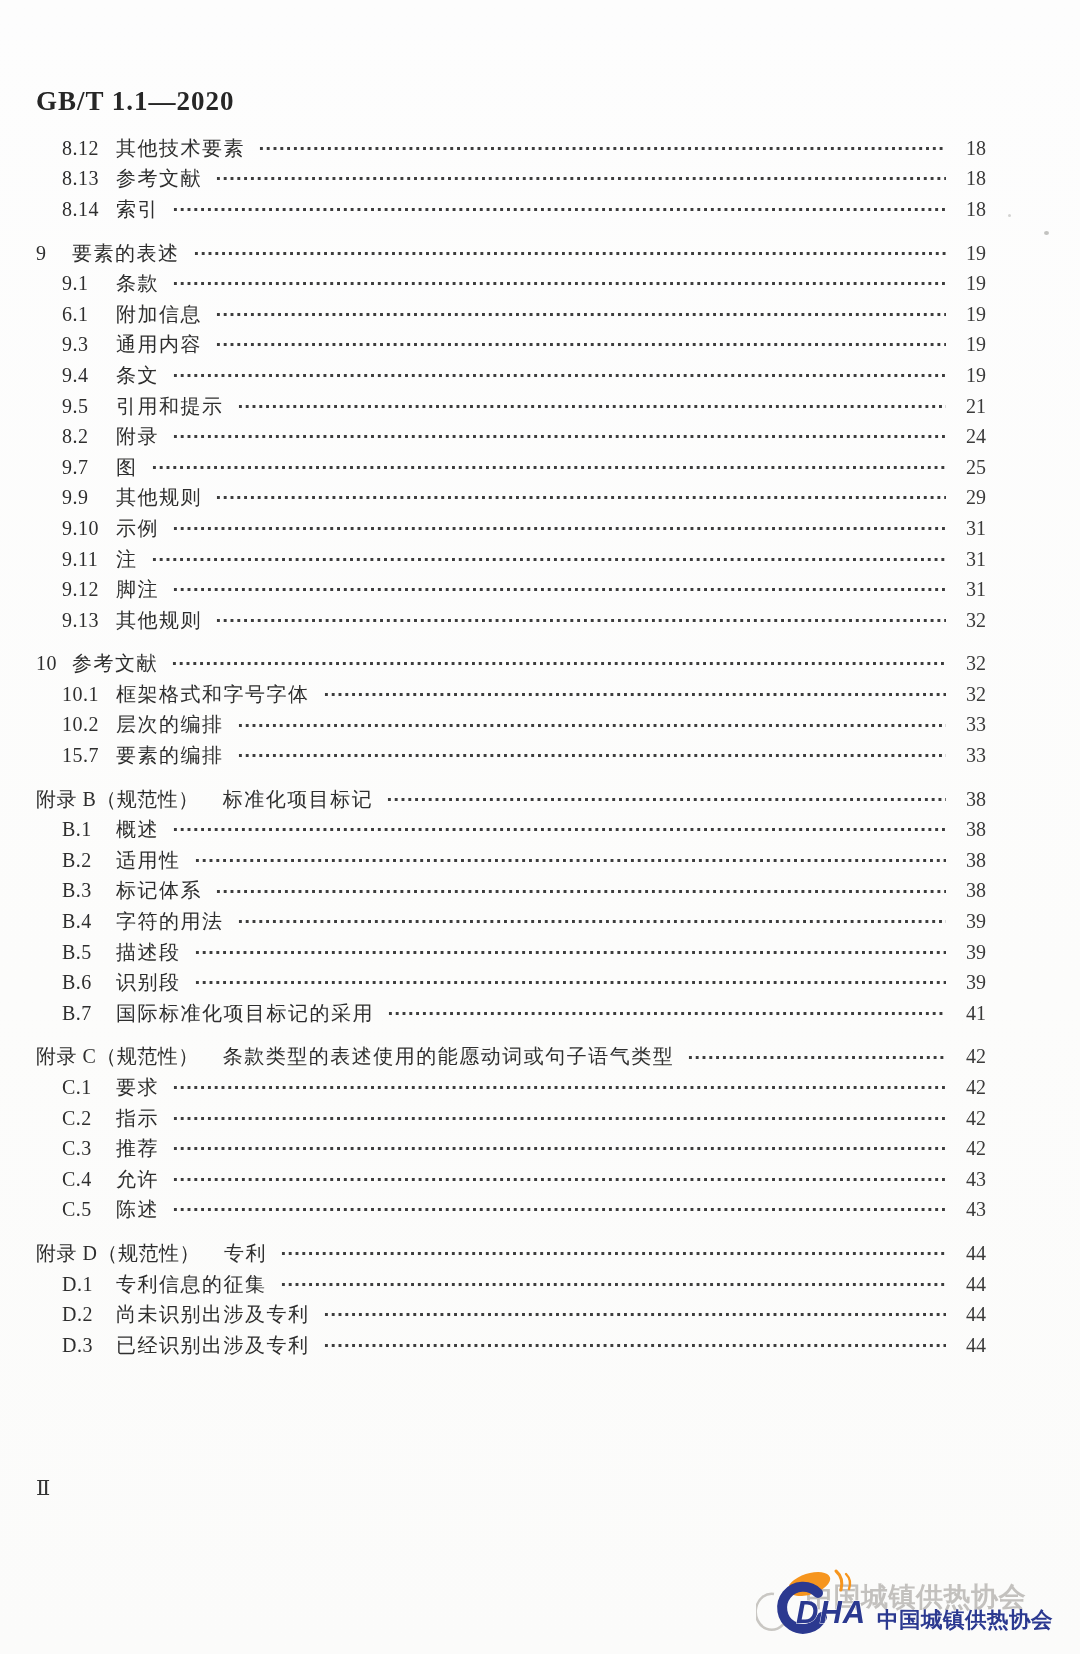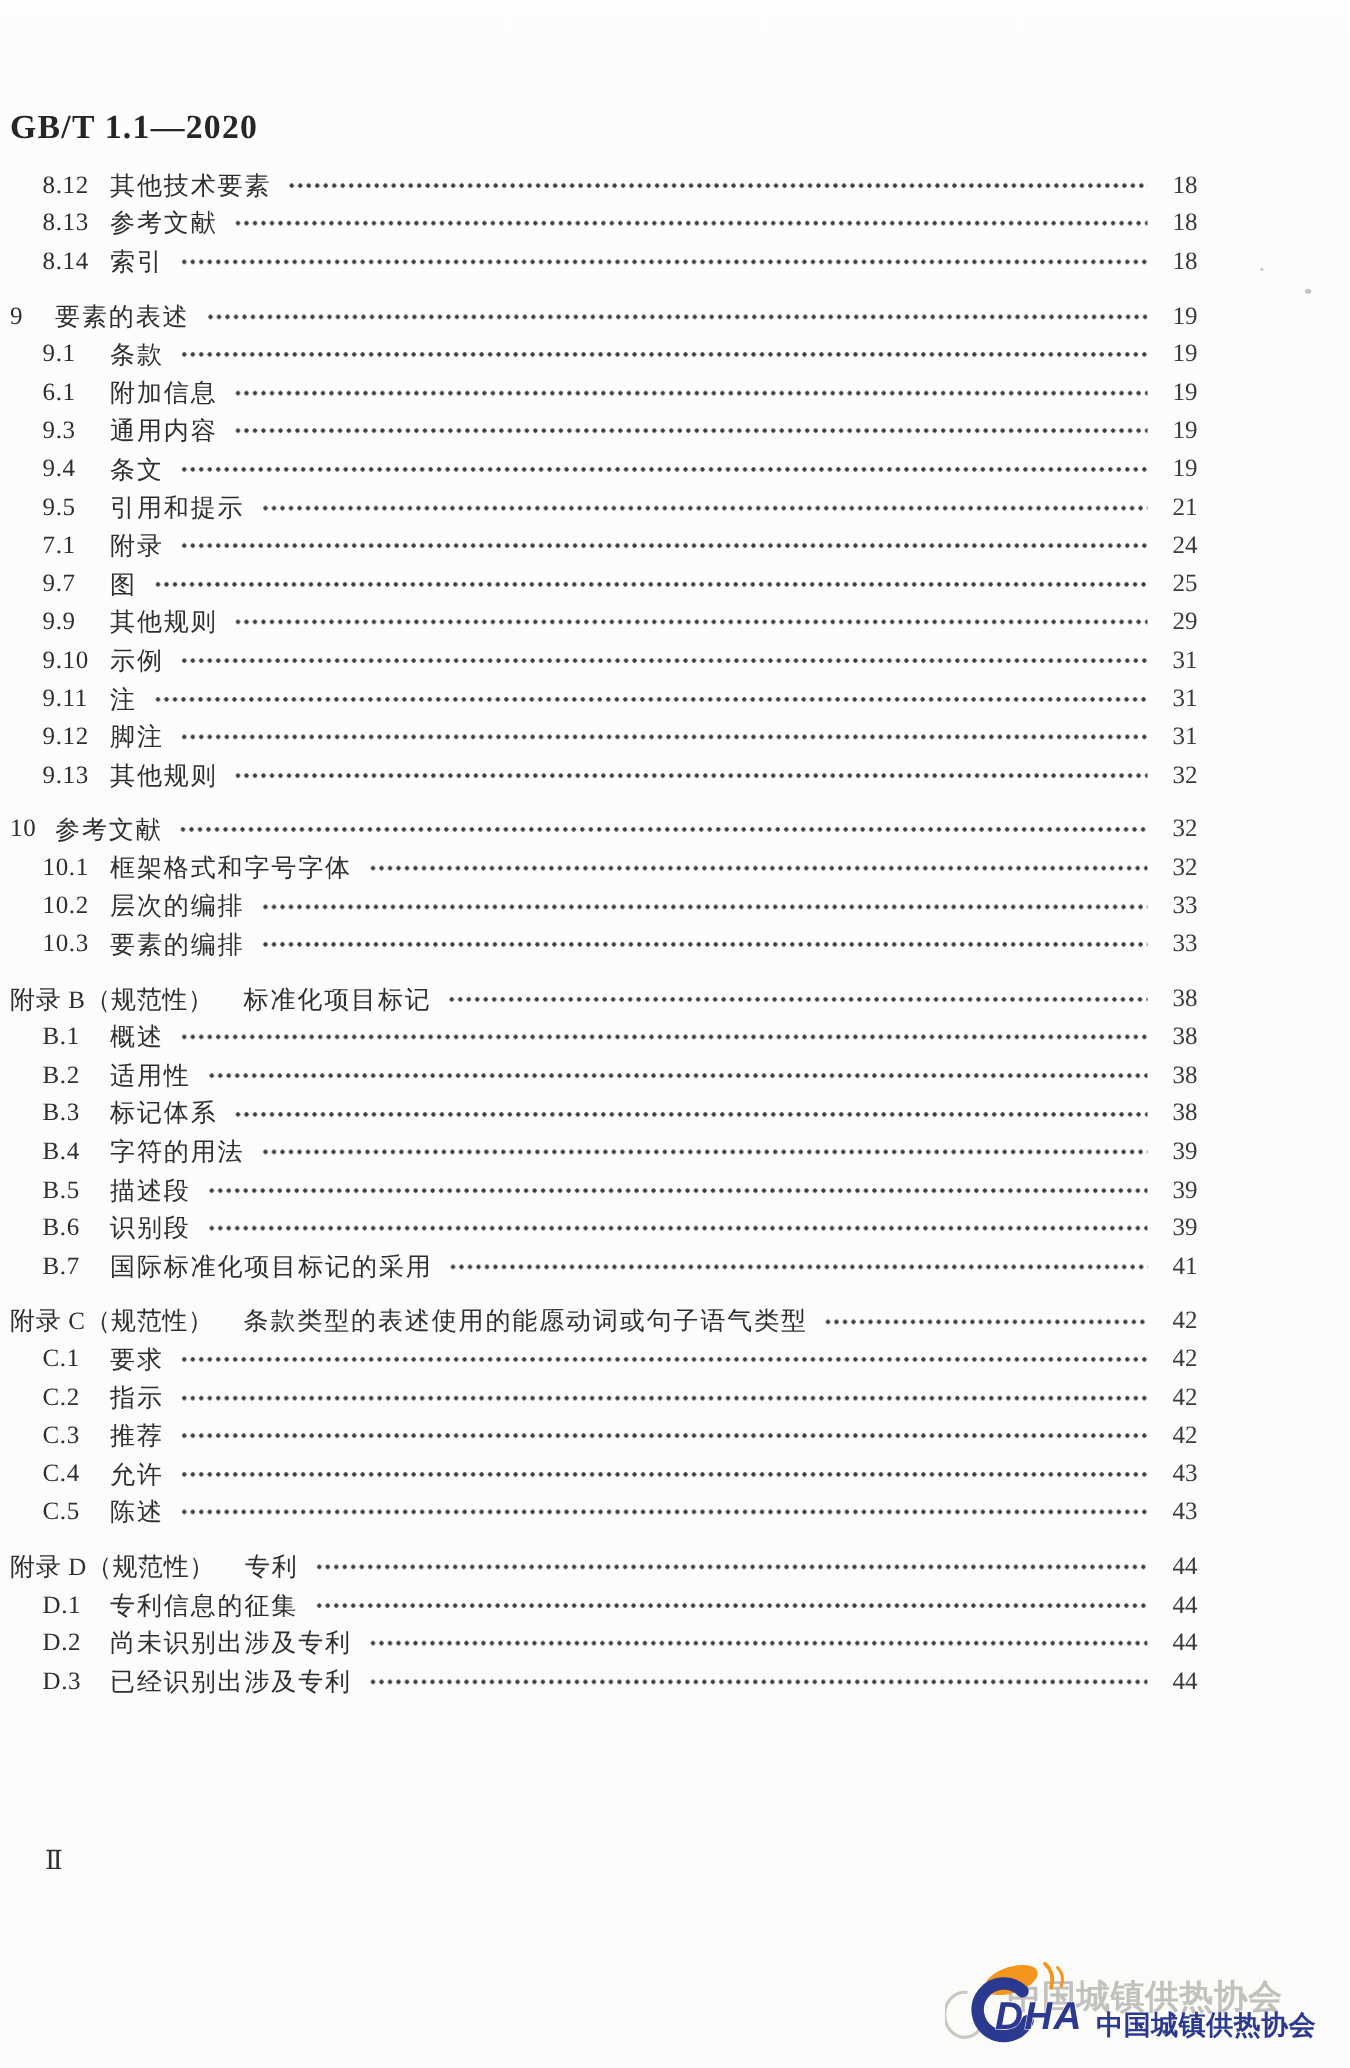--- a/index.html
+++ b/index.html
@@ -9,20 +9,21 @@
     font-family: "Liberation Serif", "DejaVu Serif", serif;
     color: #2e2e2e;
     overflow: hidden;
     position: relative;
   }
   .page {
     position: absolute;
     left: 0; top: 0;
     width: 1080px; height: 1654px;
     background: linear-gradient(180deg, #fdfdfd 0%, #fcfcfb 60%, #fbfbfa 100%);
+    padding-left: 28px;
   }
   .doc-header {
     margin: 86px 0 0 8px;
     font-size: 27px;
     font-weight: bold;
     letter-spacing: 1px;
     color: #262626;
   }
   .toc {
     margin: 16px 0 0 8px;
@@ -139,21 +140,21 @@
       <span class="leader"></span>
       <span class="pagenum">19</span>
     </div>
       <div class="toc-row lv2">
       <span class="num">9.5</span>
       <span class="label">引用和提示</span>
       <span class="leader"></span>
       <span class="pagenum">21</span>
     </div>
       <div class="toc-row lv2">
-      <span class="num">7.1</span>
+      <span class="num">8.2</span>
       <span class="label">附录</span>
       <span class="leader"></span>
       <span class="pagenum">24</span>
     </div>
       <div class="toc-row lv2">
       <span class="num">9.7</span>
       <span class="label">图</span>
       <span class="leader"></span>
       <span class="pagenum">25</span>
     </div>
@@ -199,21 +200,21 @@
       <span class="leader"></span>
       <span class="pagenum">32</span>
     </div>
       <div class="toc-row lv2">
       <span class="num">10.2</span>
       <span class="label">层次的编排</span>
       <span class="leader"></span>
       <span class="pagenum">33</span>
     </div>
       <div class="toc-row lv2">
-      <span class="num">10.3</span>
+      <span class="num">15.7</span>
       <span class="label">要素的编排</span>
       <span class="leader"></span>
       <span class="pagenum">33</span>
     </div>
       <div class="toc-row lv1 gap appendix">
       <span class="num">附录 B（规范性）</span>
       <span class="label">标准化项目标记</span>
       <span class="leader"></span>
       <span class="pagenum">38</span>
     </div>

